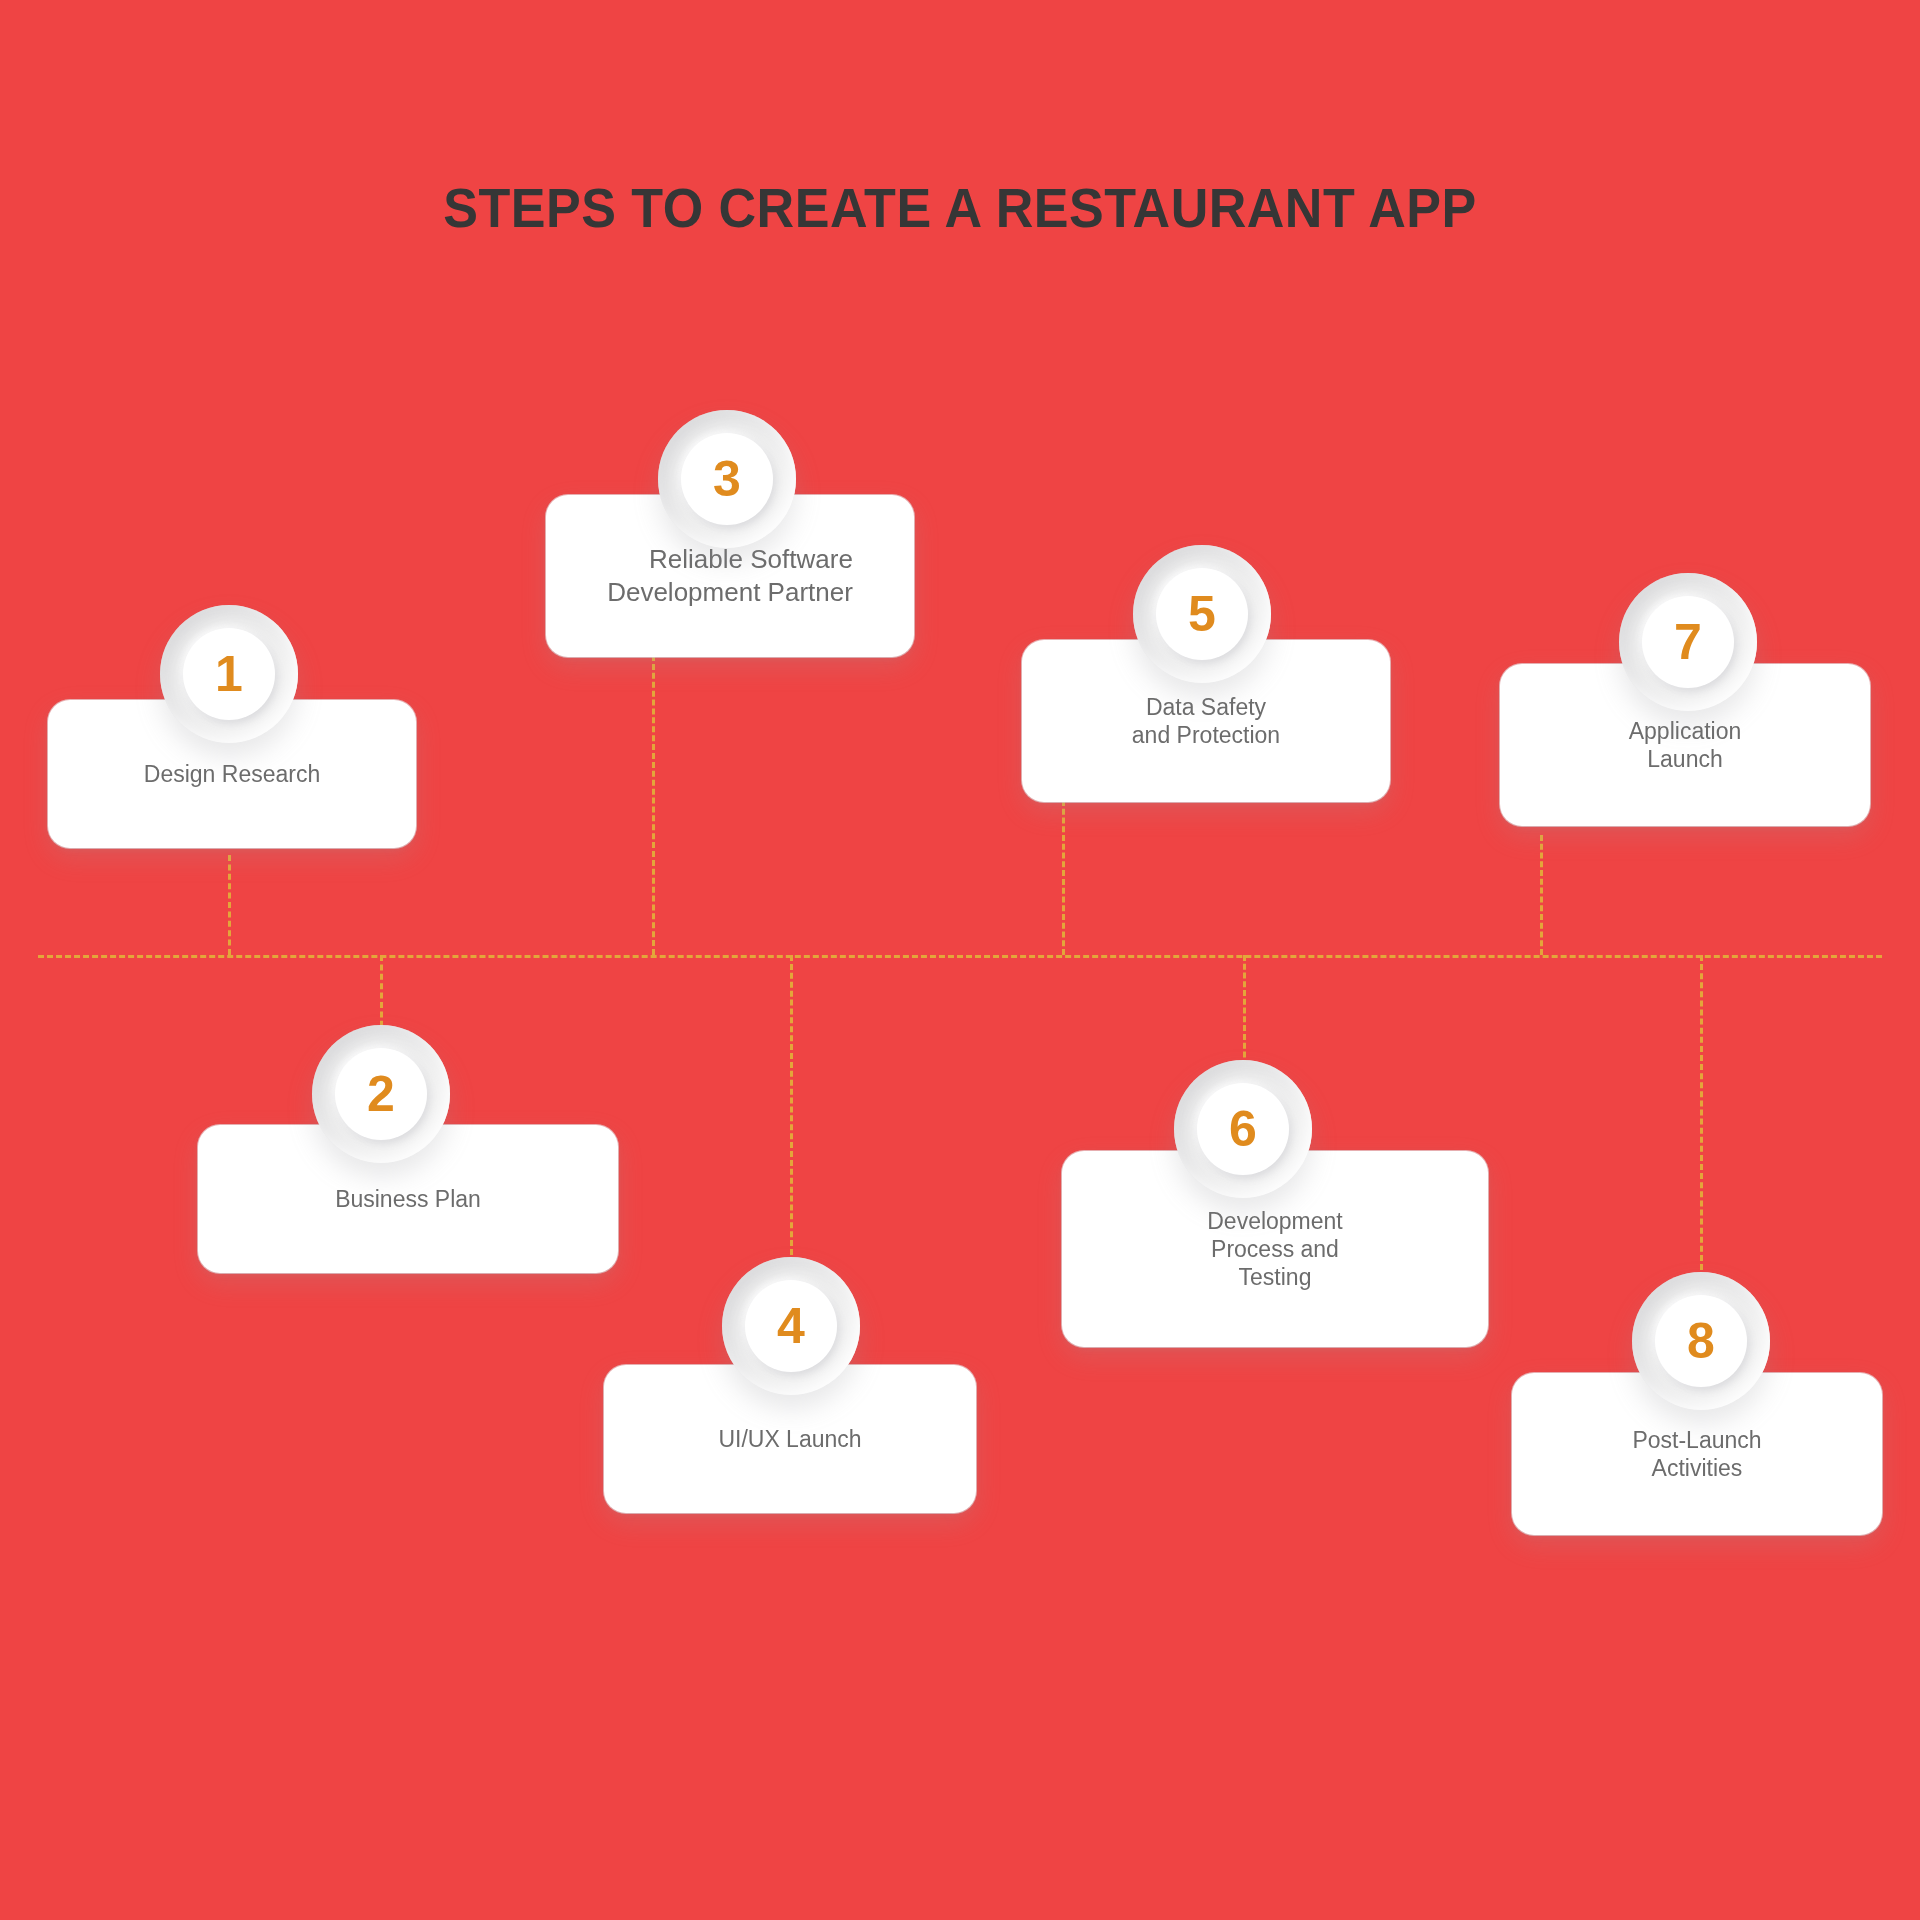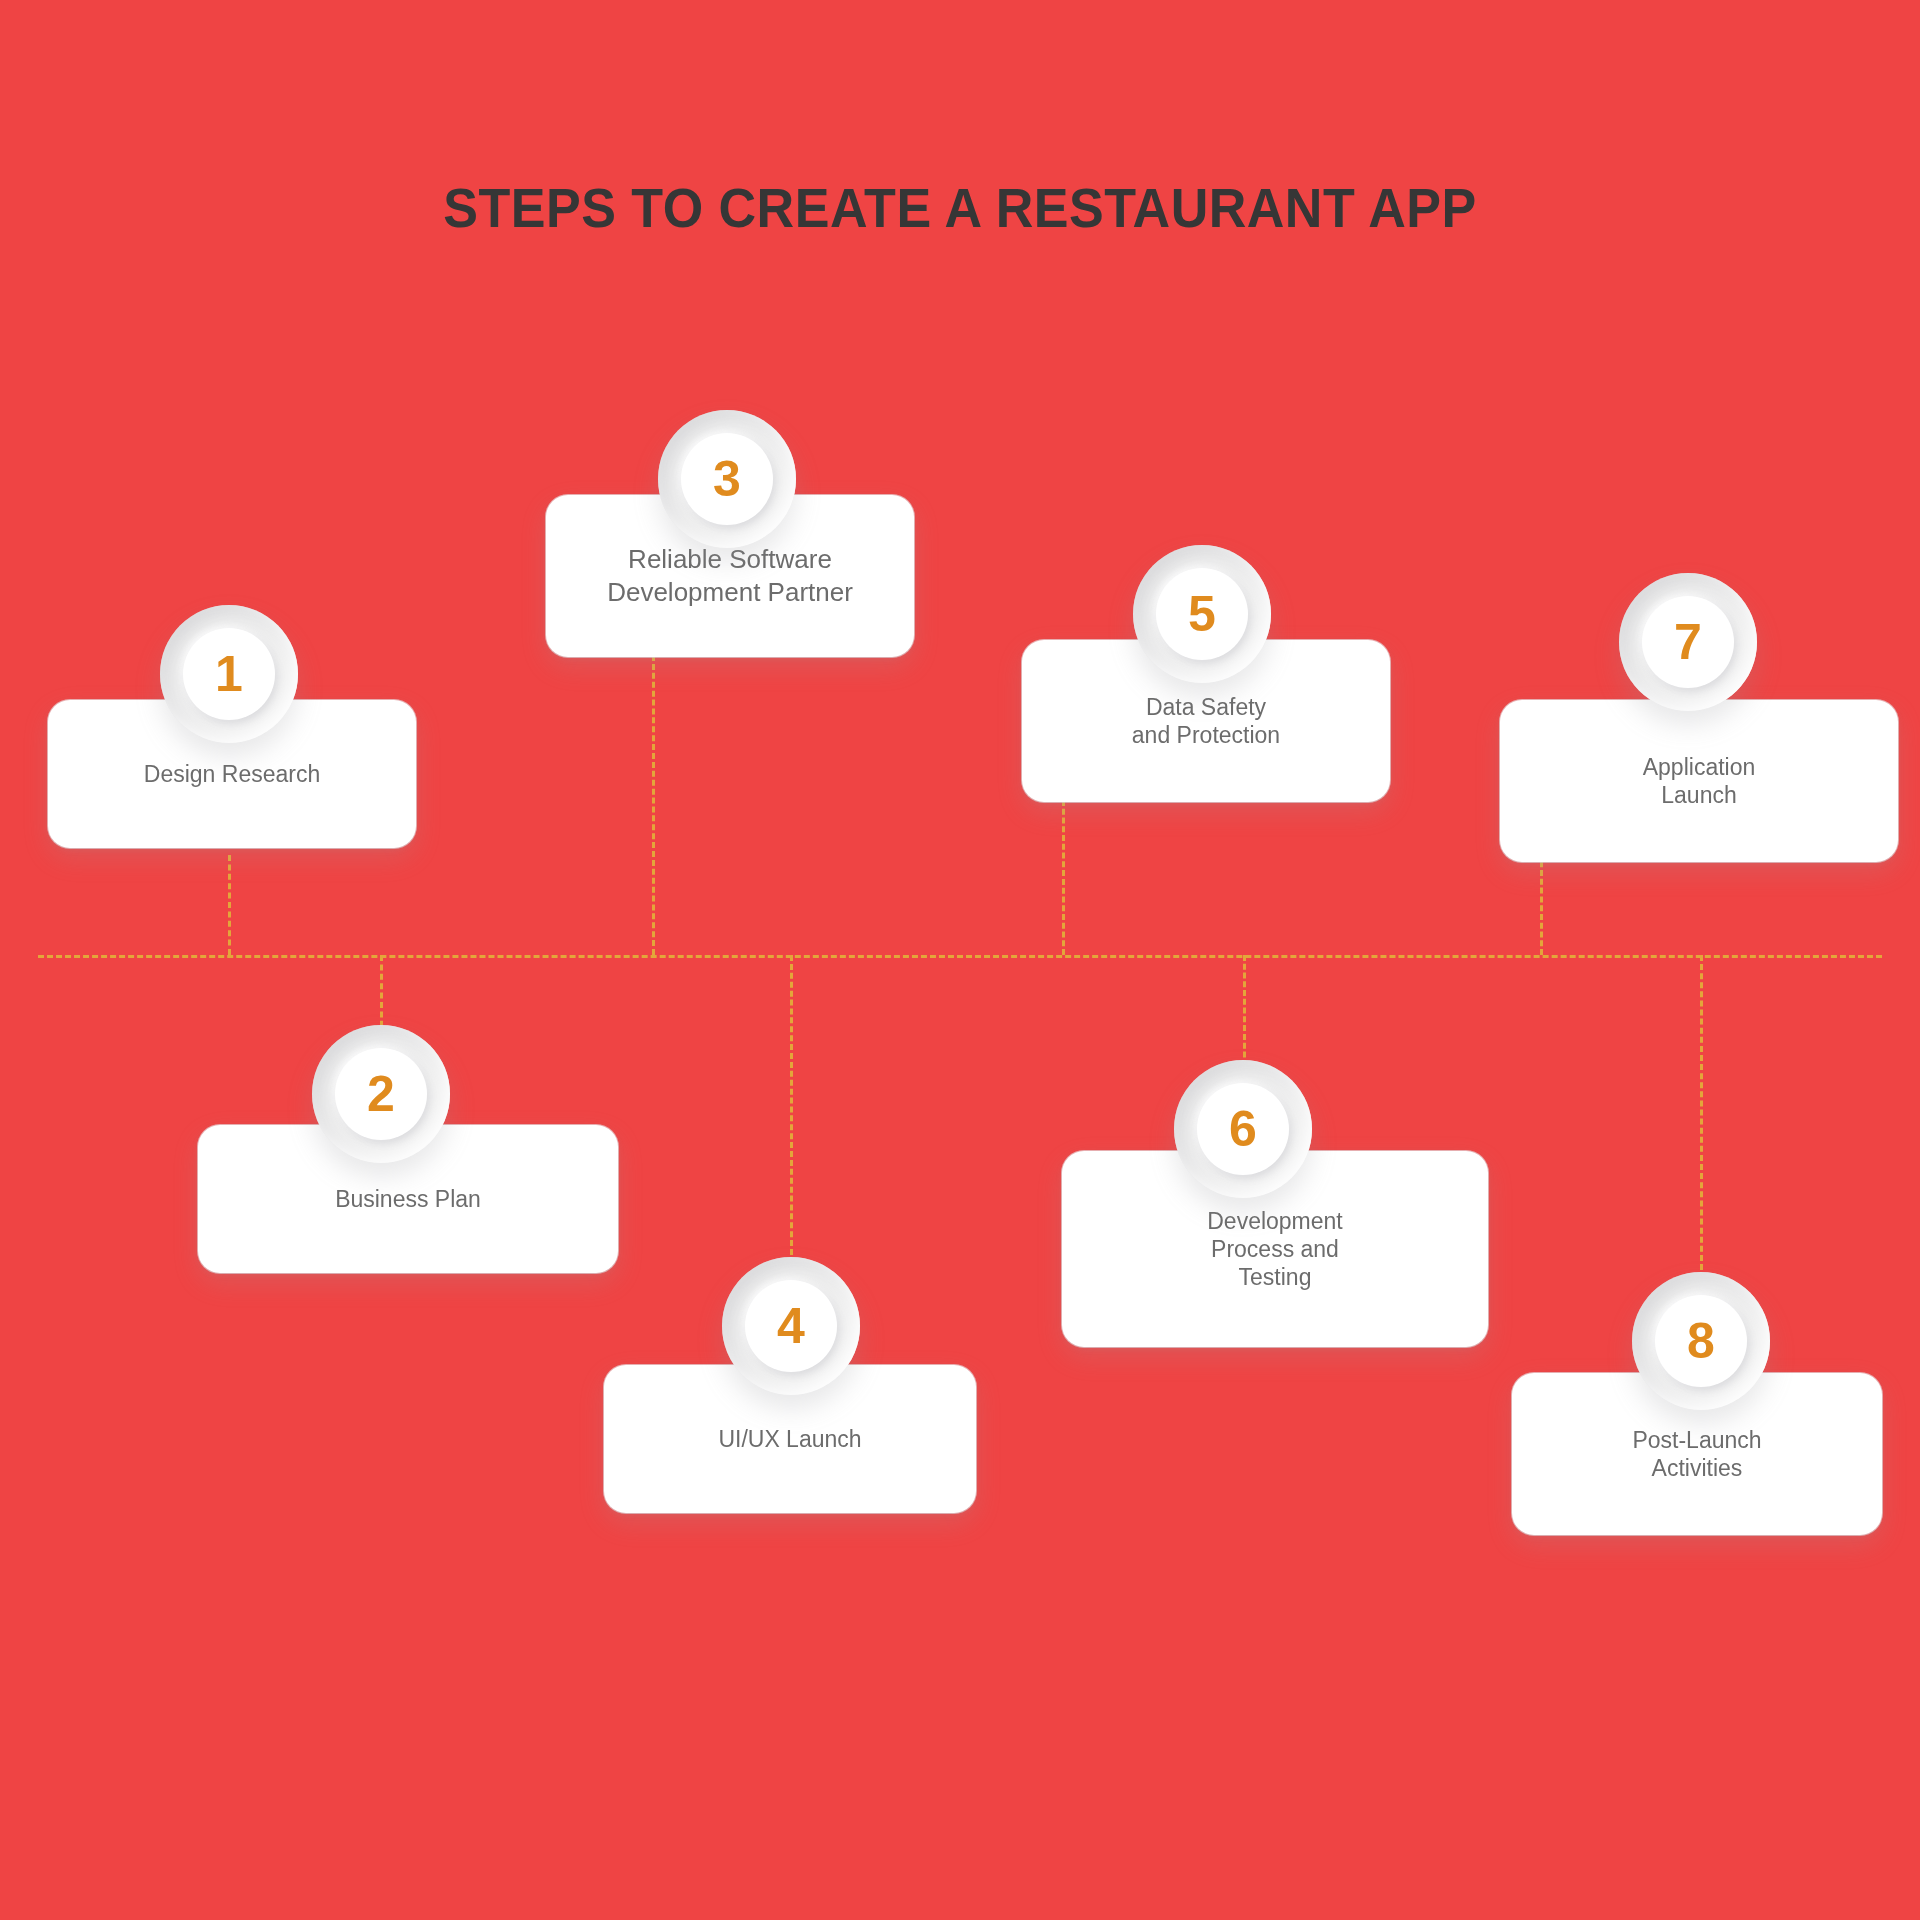--- a/index.html
+++ b/index.html
@@ -68,20 +68,21 @@
     font-family: "Liberation Sans", sans-serif;
     font-size: 23px;
     line-height: 1.22;
     text-align: center;
     white-space: pre-line;
     padding: 0 14px;
   }
   .card.small .card-label {
     font-size: 26px;
     line-height: 1.28;
+    text-align: right;
   }
 
   
   .badge {
     position: absolute;
     width: 138px;
     height: 138px;
     border-radius: 50%;
     background: #efefef;
     box-shadow:
@@ -195,21 +196,21 @@
 Testing</div>
     </div>
     <div class="badge" style="left:1174px; top:1060px;">
       <div class="badge-inner">
         <span class="badge-num">6</span>
       </div>
     </div>
   </div>
 
   <div class="step">
-    <div class="card" style="left:1500px; top:700px; width:398px; height:162px;">
+    <div class="card" style="left:1500px; top:664px; width:370px; height:162px;">
       <div class="card-label">Application
 Launch</div>
     </div>
     <div class="badge" style="left:1619px; top:573px;">
       <div class="badge-inner">
         <span class="badge-num">7</span>
       </div>
     </div>
   </div>
 

